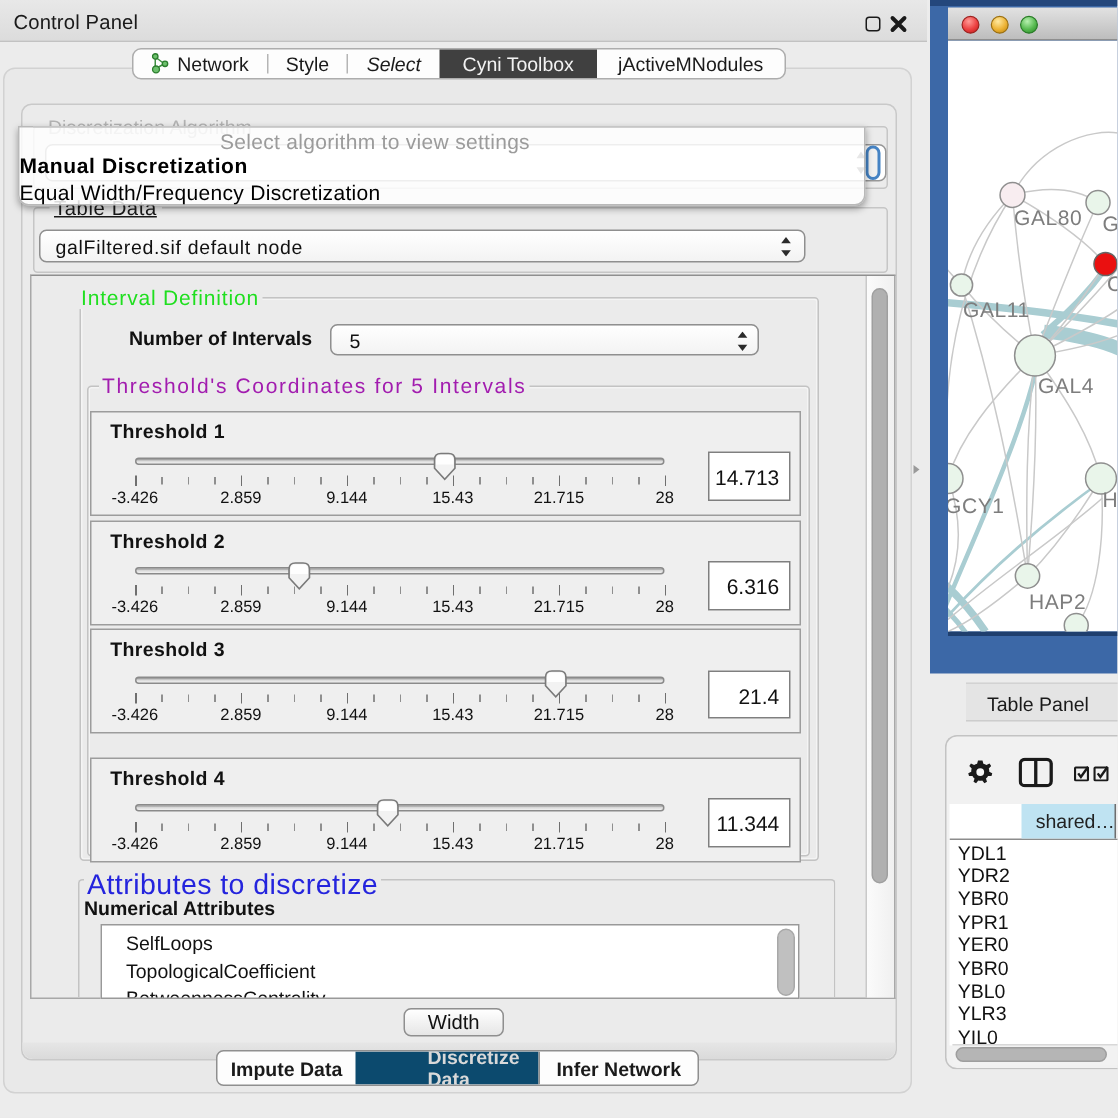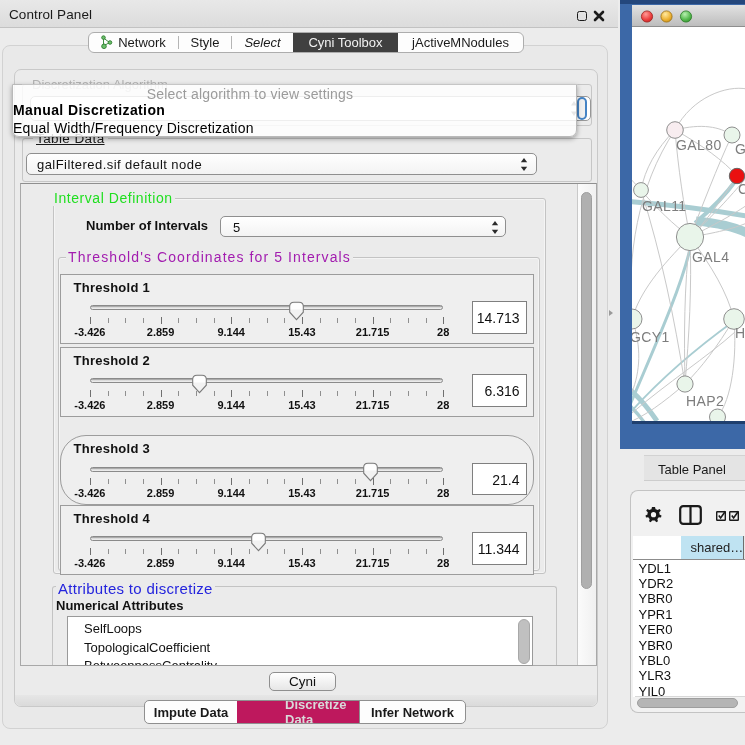--- a/index.html
+++ b/index.html
@@ -4,21 +4,21 @@
 <style>
 * { margin:0; padding:0; box-sizing:border-box; }
 html,body { width:745px; height:745px; overflow:hidden; }
 body { position:relative; background:#ececec; font-family:"Liberation Sans", sans-serif; }
 .abs { position:absolute; }
 .tbox { position:absolute; left:59.5px; width:474px; height:70px; background:#efefef; border:1px solid #9c9c9c; }
 .tt { position:absolute; left:13px; top:5px; font-size:13px; font-weight:bold; letter-spacing:0.25px; color:#111; }
 .track { position:absolute; left:29.5px; top:30.5px; width:353px; height:5px; background:linear-gradient(#909090,#d9d9d9 45%,#f2f2f2); border:1px solid #8a8a8a; border-radius:2.5px; }
 .tickrow { position:absolute; left:29px; top:43px; width:355px; height:5px; background:repeating-linear-gradient(to right,#8f8f8f 0 1px,transparent 1px 17.66px); }
 .tickmaj { position:absolute; left:29px; top:42px; width:355px; height:7px; background:repeating-linear-gradient(to right,#6f6f6f 0 1px,transparent 1px 70.64px); }
-.lbls { position:absolute; left:0; top:51px; width:100%; height:12px; font-size:11px; font-weight:bold; color:#111; }
+.lbls { position:absolute; left:0; top:51px; width:100%; height:12px; font-size:11px; font-weight:normal; color:#111; }
 .lbls span { position:absolute; transform:translateX(-50%); white-space:nowrap; }
 .thumb { position:absolute; top:26px; }
 .vbox { position:absolute; left:411px; top:26.5px; width:55px; height:32.5px; background:#fff; border:1px solid #7f7f7f; font-size:14px; color:#111; text-align:right; padding:8px 6px 0 0; }
 </style>
 </head>
 <body>
 
 <div class="abs" style="left:0;top:0;width:618px;height:28px;background:linear-gradient(#e8e8e8,#dcdcdc);border-bottom:1px solid #c2c2c2;">
   <div class="abs" style="left:9px;top:6.5px;font-size:13.5px;letter-spacing:0.1px;color:#1a1a1a;">Control Panel</div>
   <div class="abs" style="left:577px;top:11px;width:10px;height:10px;border:1.6px solid #1a1a1a;border-radius:2.5px;"></div>
@@ -128,21 +128,21 @@
       <span style="left:312.1px;">21.715</span>
       <span style="left:382.7px;">28</span>
     </div>
   <svg class="thumb" style="left:130.5px;" width="17" height="20" viewBox="0 0 17 20">
       <path d="M1.7 5.5 Q1.7 1.3 5.9 1.3 L11.1 1.3 Q15.3 1.3 15.3 5.5 L15.3 11.2 L8.5 18.6 L1.7 11.2 Z" fill="#f2f2f2" stroke="#7a7a7a" stroke-width="1.1"></path>
       <path d="M2.7 5.5 Q2.7 2.3 5.9 2.3 L11.1 2.3 Q14.3 2.3 14.3 5.5 L14.3 8.6 L2.7 8.6 Z" fill="#fefefe"></path>
     </svg>
   <div class="vbox">6.316</div>
 </div>
 
-<div class="tbox" style="top:435px;border-radius:26px;">
+<div class="tbox" style="top:419px;">
   <div class="tt">Threshold 3</div>
   <div class="track"></div>
   <div class="tickrow"></div>
     <div class="tickmaj"></div>
   <div class="lbls">
       <span style="left:29.4px;">-3.426</span>
       <span style="left:100.1px;">2.859</span>
       <span style="left:170.7px;">9.144</span>
       <span style="left:241.4px;">15.43</span>
       <span style="left:312.1px;">21.715</span>
@@ -169,32 +169,32 @@
       <span style="left:382.7px;">28</span>
     </div>
   <svg class="thumb" style="left:189.5px;" width="17" height="20" viewBox="0 0 17 20">
       <path d="M1.7 5.5 Q1.7 1.3 5.9 1.3 L11.1 1.3 Q15.3 1.3 15.3 5.5 L15.3 11.2 L8.5 18.6 L1.7 11.2 Z" fill="#f2f2f2" stroke="#7a7a7a" stroke-width="1.1"></path>
       <path d="M2.7 5.5 Q2.7 2.3 5.9 2.3 L11.1 2.3 Q14.3 2.3 14.3 5.5 L14.3 8.6 L2.7 8.6 Z" fill="#fefefe"></path>
     </svg>
   <div class="vbox">11.344</div>
 </div>
 
 <div class="abs" style="left:52px;top:586px;width:505px;height:79px;border:1px solid #c3c3c3;border-radius:3px 3px 0 0;border-bottom:none;"></div>
-<div class="abs" style="left:56px;top:580px;font-size:15px;letter-spacing:0.3px;color:#2424dd;background:#ebebeb;padding:0 2px;">Attributes to discretize</div>
+<div class="abs" style="left:56px;top:580px;font-size:19px;letter-spacing:0.3px;color:#2424dd;background:#ebebeb;padding:0 2px;">Attributes to discretize</div>
 <div class="abs" style="left:56px;top:598px;font-size:13px;font-weight:bold;color:#111;">Numerical Attributes</div>
 <div class="abs" style="left:67px;top:616px;width:466px;height:50px;background:#fff;border:1px solid #999;overflow:hidden;">
   <div style="padding:3px 0 0 16px;font-size:13px;color:#111;line-height:18.5px;">SelfLoops<br>TopologicalCoefficient<br>BetweennessCentrality</div>
   <div class="abs" style="right:2.5px;top:2px;width:12px;height:45px;background:#c0c0c0;border:1px solid #a8a8a8;border-radius:6px;"></div>
 </div>
 
-<div class="abs" style="left:269px;top:672px;width:67px;height:19px;background:linear-gradient(#ffffff,#e6e6e6);border:1px solid #8f8f8f;border-radius:5px;text-align:center;font-size:13.5px;color:#111;line-height:17px;">Cyni</div>
+<div class="abs" style="left:269px;top:672px;width:67px;height:19px;background:linear-gradient(#ffffff,#e6e6e6);border:1px solid #8f8f8f;border-radius:5px;text-align:center;font-size:13.5px;color:#111;line-height:17px;">Width</div>
 
 <div class="abs" style="left:144px;top:700px;width:322px;height:24px;background:#fdfdfd;border:1px solid #8f8f8f;border-radius:5px;display:flex;font-size:13px;font-weight:bold;color:#1a1a1a;overflow:hidden;">
   <div style="width:92px;display:flex;align-items:center;justify-content:center;">Impute Data</div>
-  <div style="width:122px;display:flex;align-items:center;justify-content:center;background:#be185d;color:#d9d9d9;padding-left:48px;">Discretize Data</div>
+  <div style="width:122px;display:flex;align-items:center;justify-content:center;background:#0c4a6e;color:#d9d9d9;padding-left:48px;">Discretize Data</div>
   <div style="flex:1;display:flex;align-items:center;justify-content:center;border-left:1px solid #8f8f8f;">Infer Network</div>
 </div>
 
 <div class="abs" style="left:609px;top:310px;width:0;height:0;border-top:3px solid transparent;border-bottom:3px solid transparent;border-left:4px solid #9a9a9a;"></div>
 
 <div class="abs" style="left:620px;top:0;width:125px;height:449px;background:#3c68a7;"></div>
 <div class="abs" style="left:620px;top:0;width:125px;height:4px;background:#24477c;"></div>
 <div class="abs" style="left:632px;top:5px;width:113px;height:22px;background:linear-gradient(#e2e2e2,#bdbdbd);border-bottom:1px solid #8e8e8e;"></div>
 <svg class="abs" style="left:632px;top:5px;" width="113" height="22">
   <defs>

